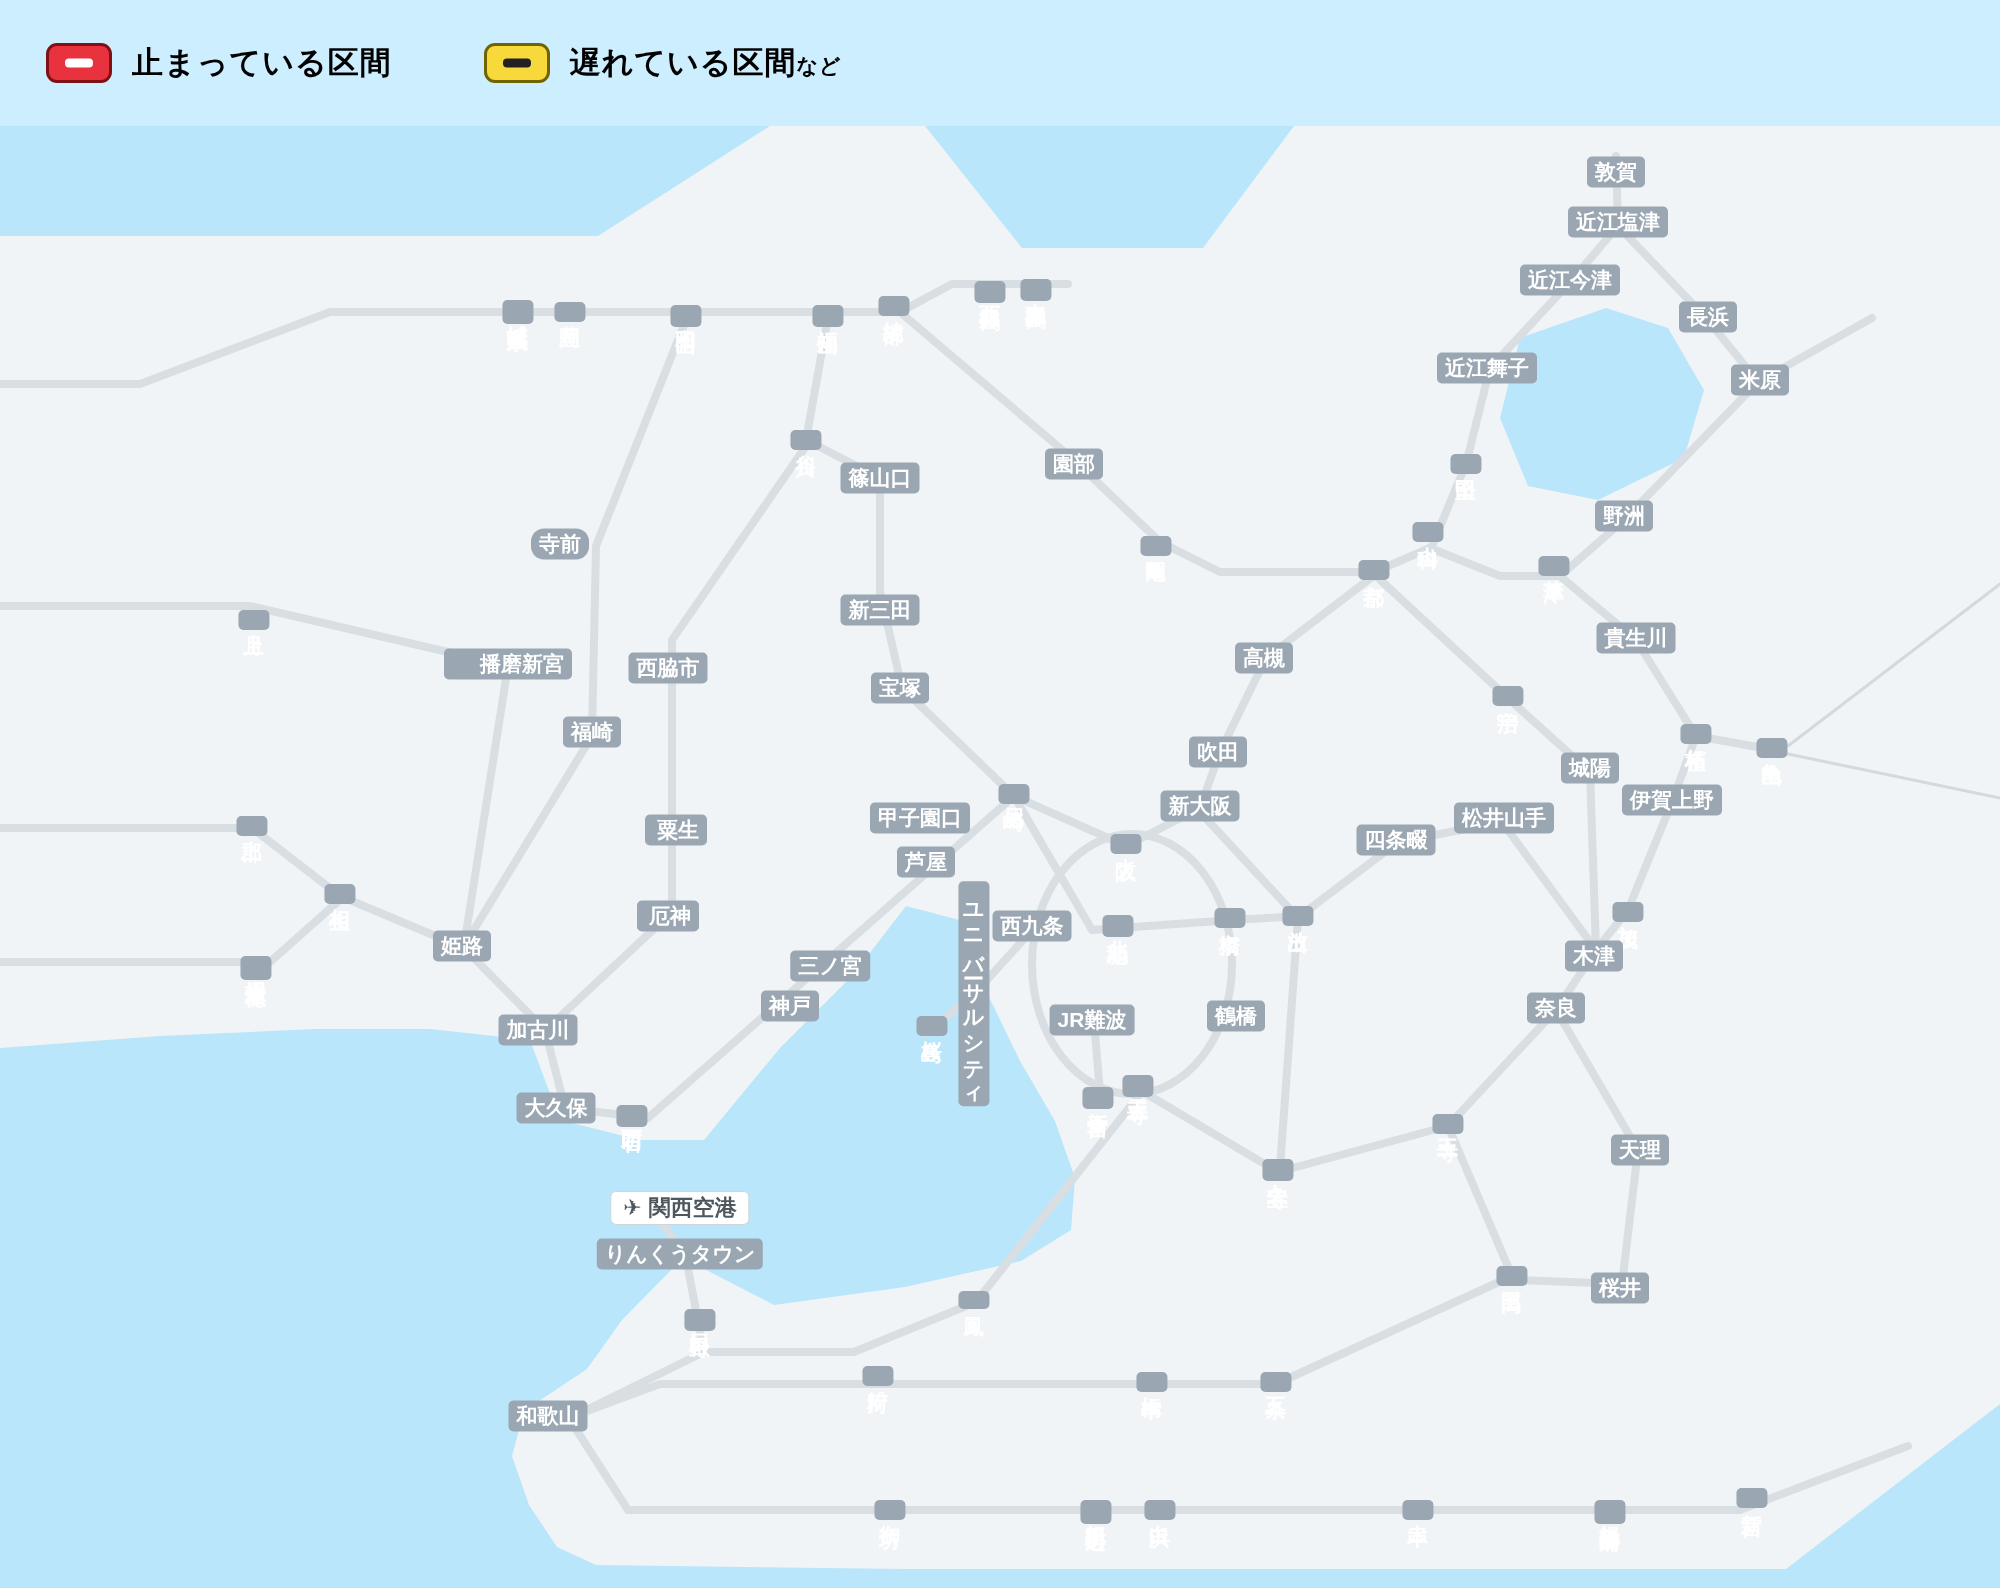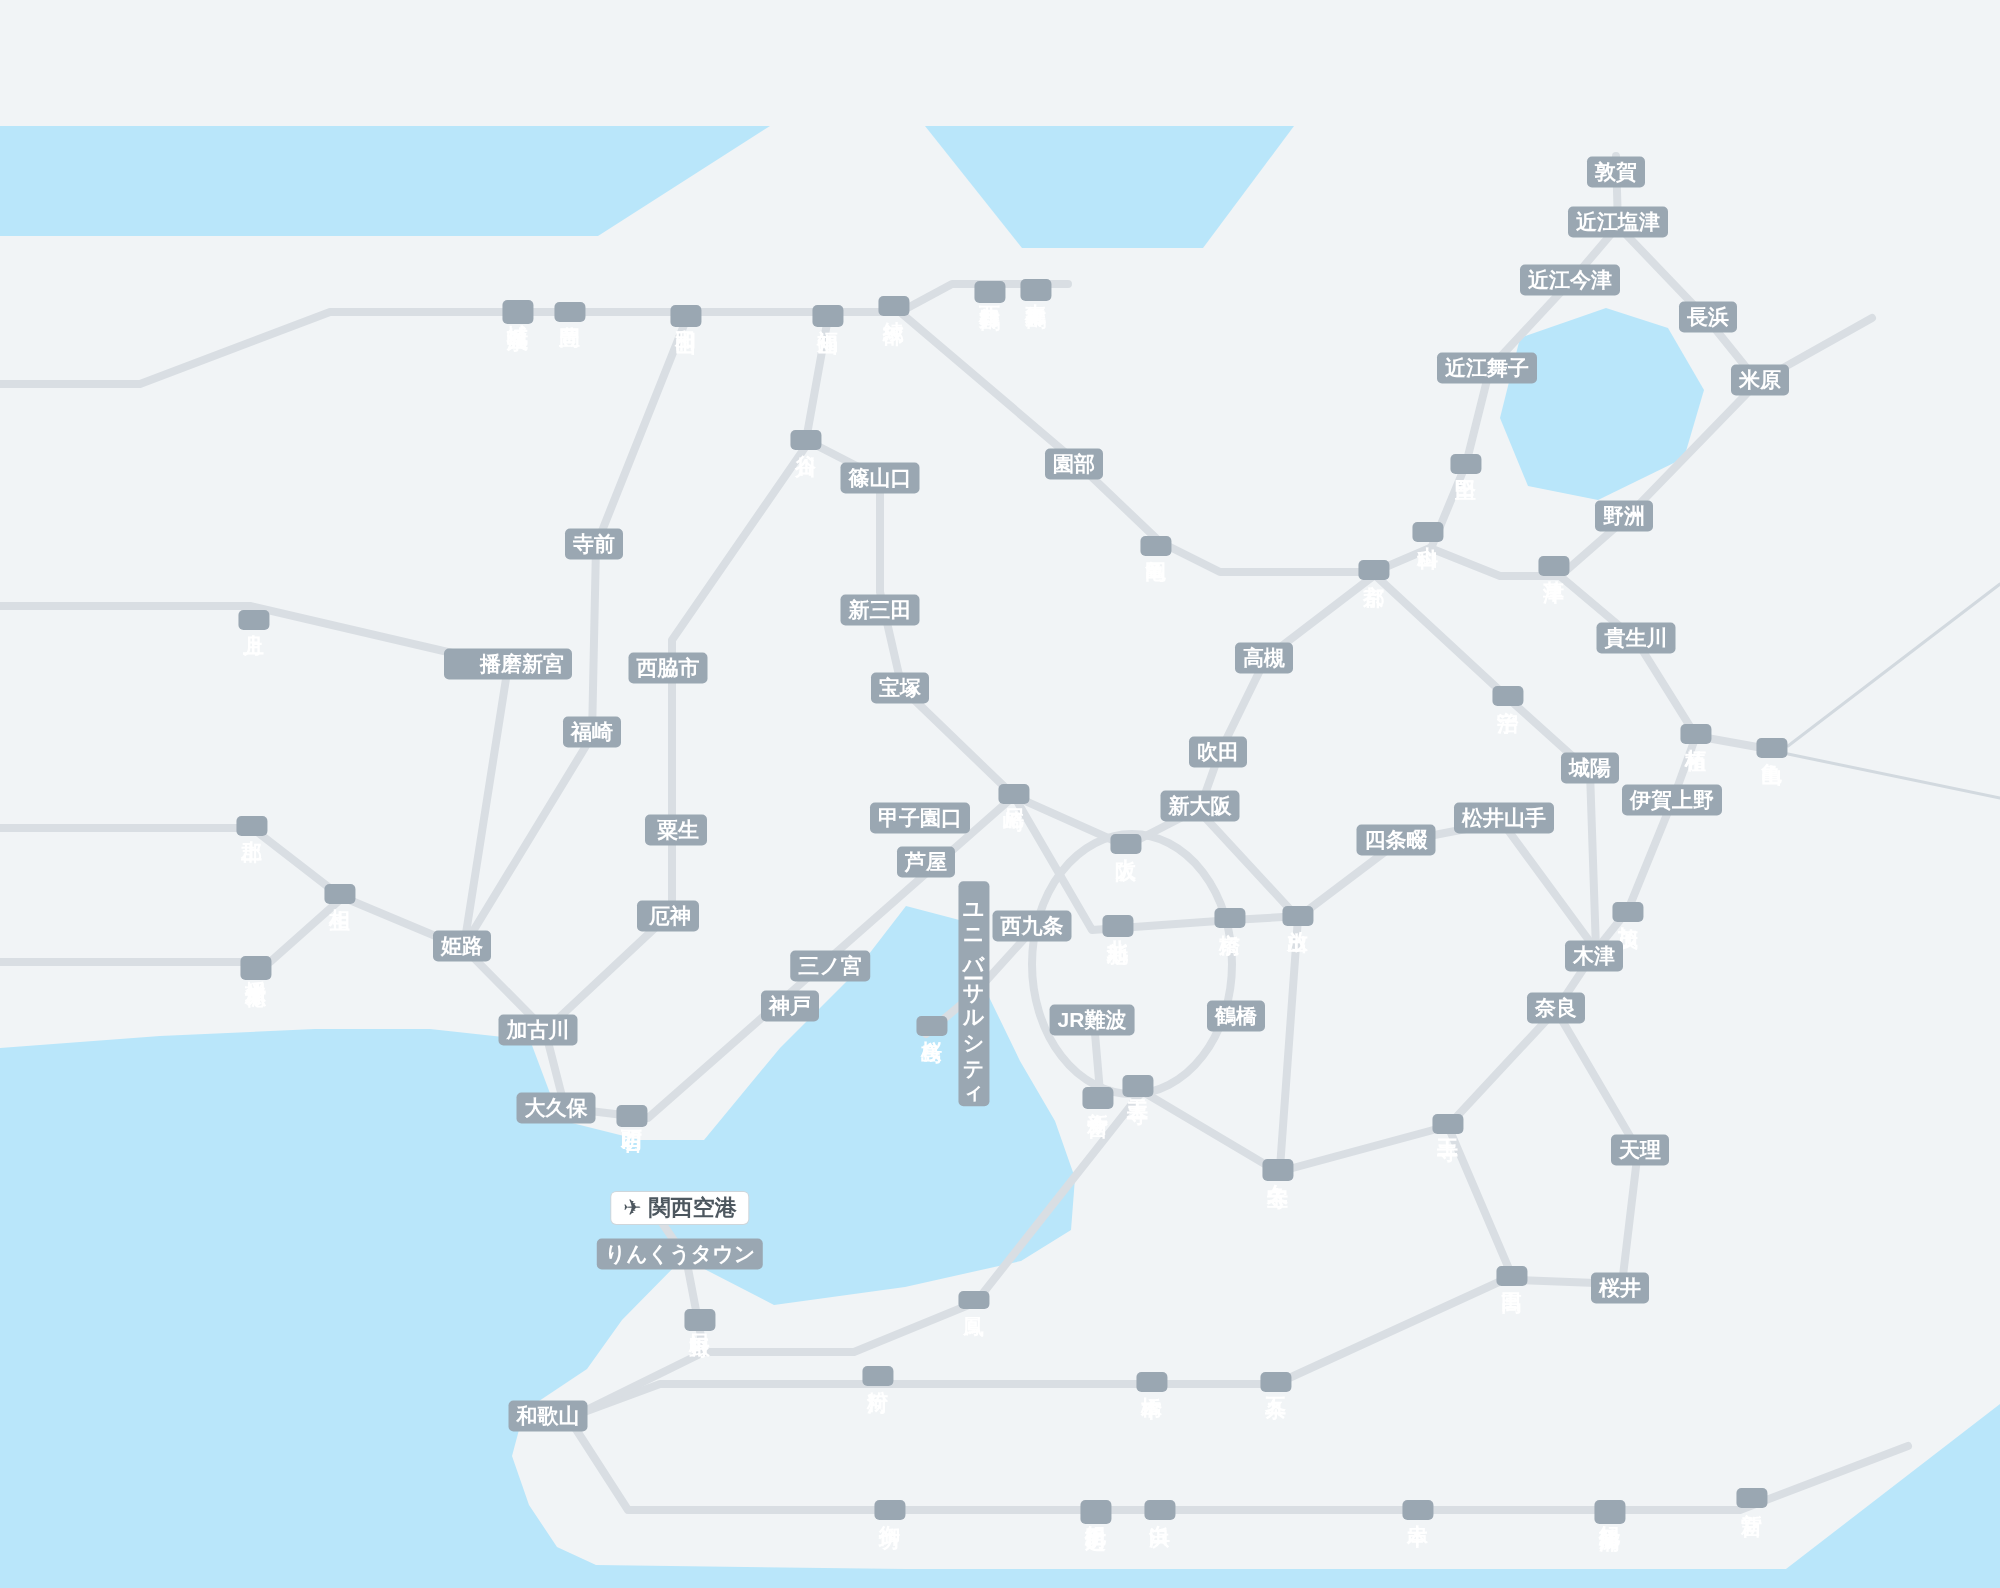--- a/index.html
+++ b/index.html
@@ -163,25 +163,39 @@
       <div class="st h" style="left: 790px; top: 1006px;">神戸</div>
       <div class="st h" style="left: 538px; top: 1030px;">加古川</div>
       <div class="st h" style="left: 556px; top: 1108px;">大久保</div>
       <div class="st v" style="left: 632px; top: 1116px;">西明石</div>
       <div class="st h" style="left: 462px; top: 946px;">姫路</div>
       <div class="st v" style="left: 340px; top: 894px;">相生</div>
       <div class="st v" style="left: 256px; top: 968px;">播州赤穂</div>
       <div class="st v" style="left: 252px; top: 826px;">上郡</div>
       <div class="st v" style="left: 254px; top: 620px;">上月</div>
       <div class="st h" style="left: 508px; top: 664px; padding-left: 36px;">播磨新宮</div>
-      <div class="st h" style="left: 594px; top: 544px;">寺前</div>
+      <div class="st h" style="left: 560px; top: 544px; border-radius: 13px;">寺前</div>
       <div class="st h" style="left: 592px; top: 732px;">福崎</div>
       <div class="st h" style="left: 676px; top: 830px; padding-left: 12px;">粟生</div>
       <div class="st h" style="left: 668px; top: 916px; padding-left: 12px;">厄神</div>
       <div class="st h" style="left: 668px; top: 668px;">西脇市</div>
       <div class="st v" style="left: 806px; top: 440px;">谷川</div>
       <div class="st h" style="left: 880px; top: 478px;">篠山口</div>
       <div class="st h" style="left: 880px; top: 610px;">新三田</div>
       <div class="st h" style="left: 900px; top: 688px;">宝塚</div>
     </div>
 
+  <header id="legend-bar">
+    <div class="legend-item first">
+      <span class="pill red">
+          <span class="dash"></span>
+        </span>
+      <span class="legend-label">止まっている区間</span>
+    </div>
+    <div class="legend-item second">
+      <span class="pill yellow">
+          <span class="dash"></span>
+        </span>
+      <span class="legend-label"><span>遅れている区間</span><span class="suffix">など</span></span>
+    </div>
+  </header>
 
 </div>
 
 </body></html>

